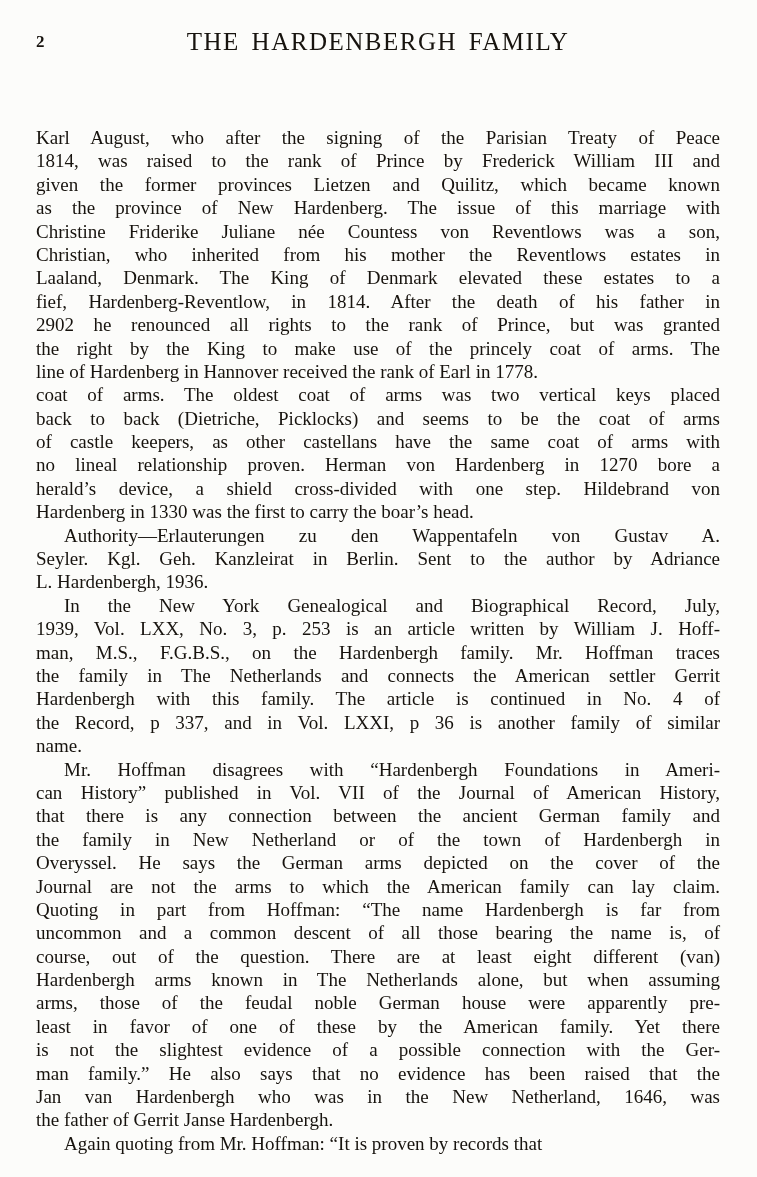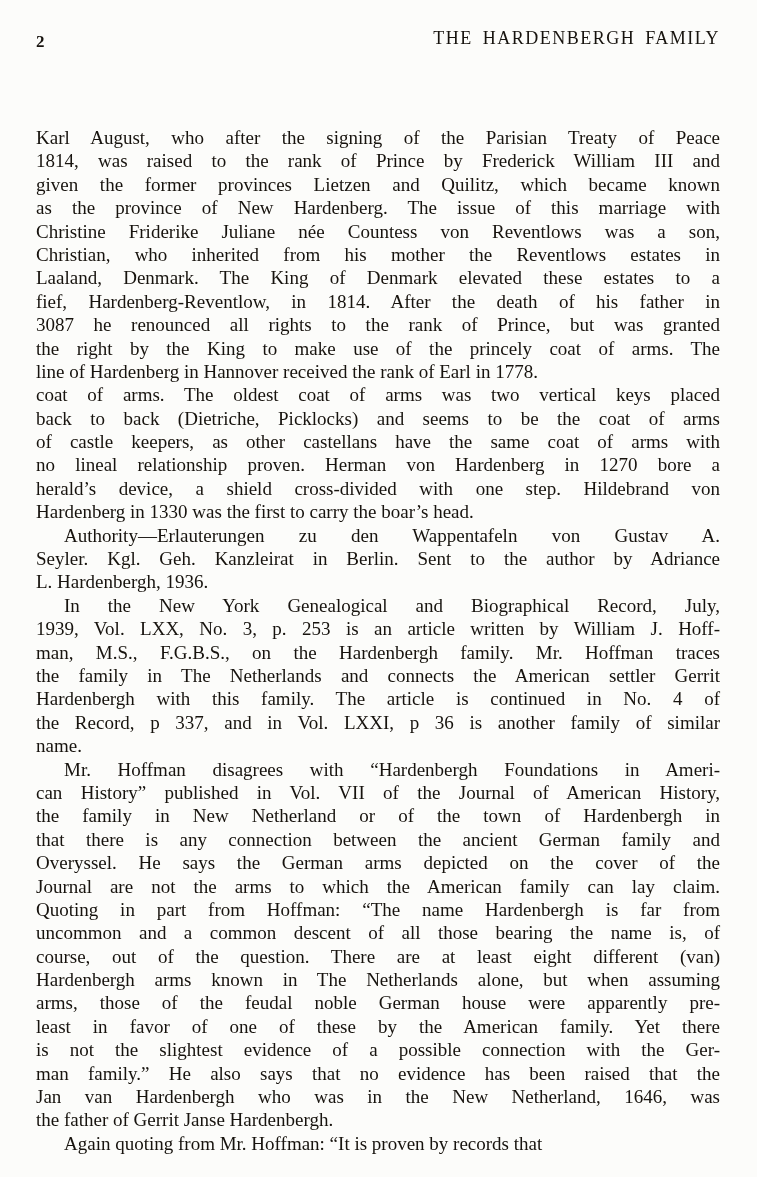--- a/index.html
+++ b/index.html
@@ -29,22 +29,22 @@
     left: 0;
     top: 4px;
     font-size: 17px;
     font-weight: bold;
   }
   .header-title {
     position: absolute;
     left: 0;
     right: 0;
     top: 0;
-    text-align: right;
-    font-size: 18px;
+    text-align: center;
+    font-size: 25px;
     letter-spacing: 1.5px;
     word-spacing: 4px;
     white-space: nowrap;
   }
   .page-body {
     position: absolute;
     top: 78px;
     left: 36px;
     width: 684px;
     font-size: 19px;
@@ -73,21 +73,21 @@
   <main class="page-body">
       <div class="paragraph">
         <div class="line">Karl August, who after the signing of the Parisian Treaty of Peace</div>
         <div class="line">1814, was raised to the rank of Prince by Frederick William III and</div>
         <div class="line">given the former provinces Lietzen and Quilitz, which became known</div>
         <div class="line">as the province of New Hardenberg. The issue of this marriage with</div>
         <div class="line">Christine Friderike Juliane née Countess von Reventlows was a son,</div>
         <div class="line">Christian, who inherited from his mother the Reventlows estates in</div>
         <div class="line">Laaland, Denmark. The King of Denmark elevated these estates to a</div>
         <div class="line">fief, Hardenberg-Reventlow, in 1814. After the death of his father in</div>
-        <div class="line">3087 he renounced all rights to the rank of Prince, but was granted</div>
+        <div class="line">2902 he renounced all rights to the rank of Prince, but was granted</div>
         <div class="line">the right by the King to make use of the princely coat of arms. The</div>
         <div class="line last">line of Hardenberg in Hannover received the rank of Earl in 1778.</div>
       </div>
       <div class="paragraph">
         <div class="line">coat of arms. The oldest coat of arms was two vertical keys placed</div>
         <div class="line">back to back (Dietriche, Picklocks) and seems to be the coat of arms</div>
         <div class="line">of castle keepers, as other castellans have the same coat of arms with</div>
         <div class="line">no lineal relationship proven. Herman von Hardenberg in 1270 bore a</div>
         <div class="line">herald’s device, a shield cross-divided with one step. Hildebrand von</div>
         <div class="line last">Hardenberg in 1330 was the first to carry the boar’s head.</div>
@@ -102,22 +102,22 @@
         <div class="line">1939, Vol. LXX, No. 3, p. 253 is an article written by William J. Hoff-</div>
         <div class="line">man, M.S., F.G.B.S., on the Hardenbergh family. Mr. Hoffman traces</div>
         <div class="line">the family in The Netherlands and connects the American settler Gerrit</div>
         <div class="line">Hardenbergh with this family. The article is continued in No. 4 of</div>
         <div class="line">the Record, p 337, and in Vol. LXXI, p 36 is another family of similar</div>
         <div class="line last">name.</div>
       </div>
       <div class="paragraph">
         <div class="line indent">Mr. Hoffman disagrees with “Hardenbergh Foundations in Ameri-</div>
         <div class="line">can History” published in Vol. VII of the Journal of American History,</div>
+        <div class="line">that there is any connection between the ancient German family and</div>
         <div class="line">the family in New Netherland or of the town of Hardenbergh in</div>
-        <div class="line">that there is any connection between the ancient German family and</div>
         <div class="line">Overyssel. He says the German arms depicted on the cover of the</div>
         <div class="line">Journal are not the arms to which the American family can lay claim.</div>
         <div class="line">Quoting in part from Hoffman: “The name Hardenbergh is far from</div>
         <div class="line">uncommon and a common descent of all those bearing the name is, of</div>
         <div class="line">course, out of the question. There are at least eight different (van)</div>
         <div class="line">Hardenbergh arms known in The Netherlands alone, but when assuming</div>
         <div class="line">arms, those of the feudal noble German house were apparently pre-</div>
         <div class="line">least in favor of one of these by the American family. Yet there</div>
         <div class="line">is not the slightest evidence of a possible connection with the Ger-</div>
         <div class="line">man family.” He also says that no evidence has been raised that the</div>

